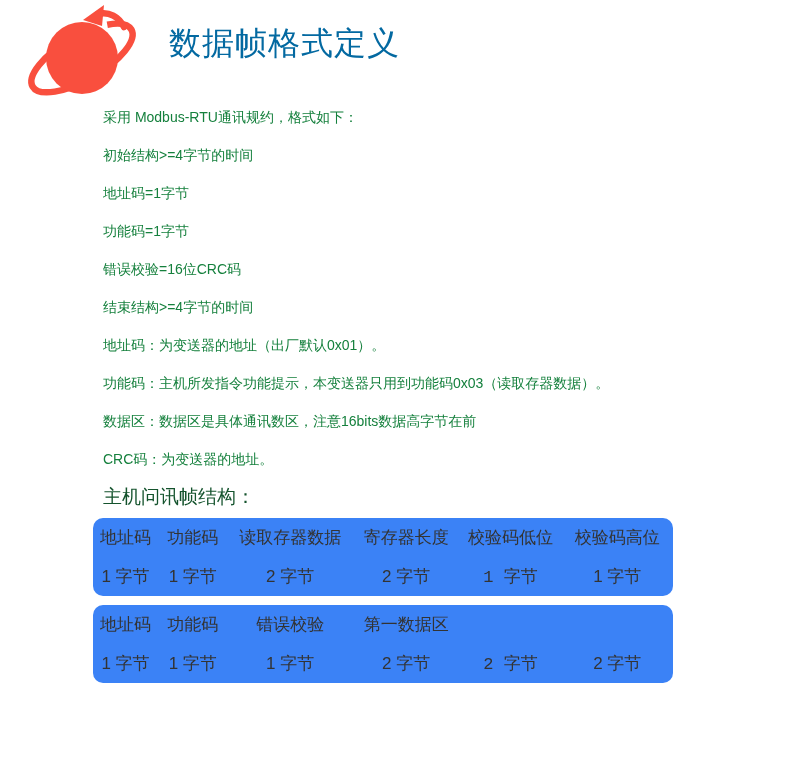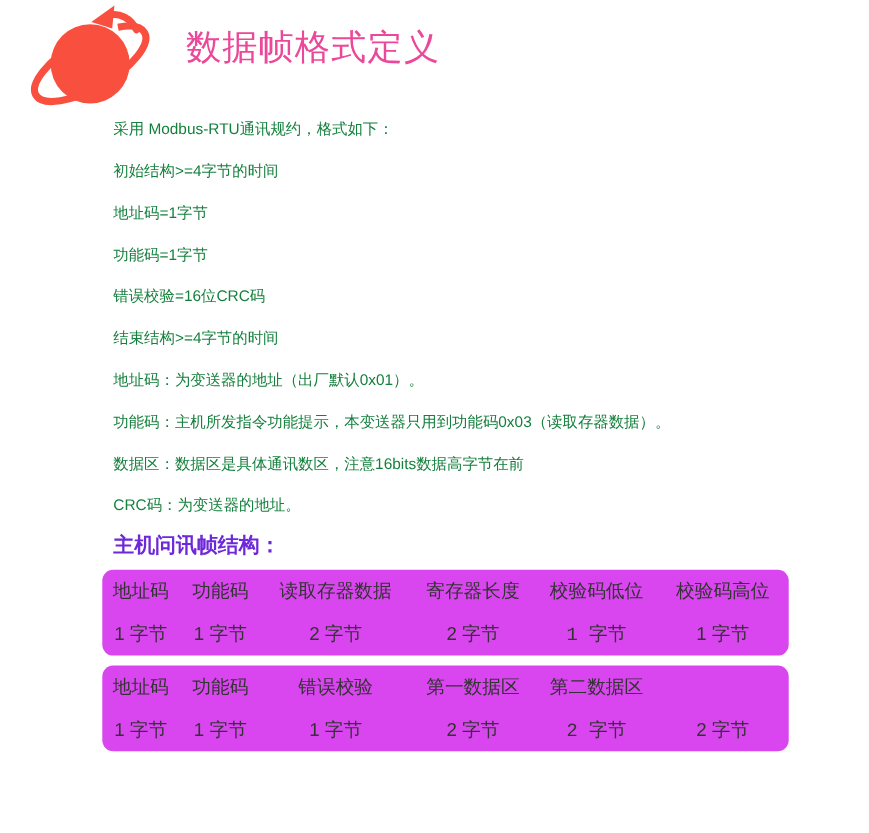--- a/index.html
+++ b/index.html
@@ -15,45 +15,45 @@
   .header { position: relative; height: 100px; }
   .logo { position: absolute; left: 20px; top: 2px; width: 130px; height: 104px; }
   .title {
     position: absolute;
     left: 169px;
     top: 22px;
     margin: 0;
     font-size: 32px;
     font-weight: 400;
     letter-spacing: 1px;
-    color: #ec4899;
+    color: #0369a1;
     white-space: nowrap;
   }
   .content { padding: 4px 0 0 103px; }
   .line {
     margin: 0 0 12px 0;
     font-size: 14px;
     line-height: 26px;
     color: #15803d;
     white-space: nowrap;
   }
   .section-label {
     margin: 0 0 8px 0;
     font-size: 19px;
     line-height: 26px;
-    font-weight: 700;
-    color: #6d28d9;
+    font-weight: 400;
+    color: #14532d;
     white-space: nowrap;
   }
   .frame-table {
-    width: 624px;
+    width: 580px;
     margin-left: -10px;
     margin-bottom: 9px;
     height: 78px;
-    background: #d946ef;
+    background: #3b82f6;
     border-radius: 10px;
     display: flex;
     flex-direction: column;
     justify-content: flex-start;
     color: #333333;
     font-size: 17px;
   }
   .frow { display: flex; height: 39px; align-items: center; }
   .fcell { text-align: center; white-space: nowrap; }
   .fcell.c1 { width: 11.2%; }
@@ -113,21 +113,20 @@
         <div class="fcell c6">1 字节</div>
       </div>
     </div>
 
     <div class="frame-table">
       <div class="frow">
         <div class="fcell c1">地址码</div>
         <div class="fcell c2">功能码</div>
         <div class="fcell c3">错误校验</div>
         <div class="fcell c4">第一数据区</div>
-        <div class="fcell c5">第二数据区</div>
       </div>
       <div class="frow">
         <div class="fcell c1">1 字节</div>
         <div class="fcell c2">1 字节</div>
         <div class="fcell c3">1 字节</div>
         <div class="fcell c4">2 字节</div>
         <div class="fcell c5">2 字节</div>
         <div class="fcell c6">2 字节</div>
       </div>
     </div>

